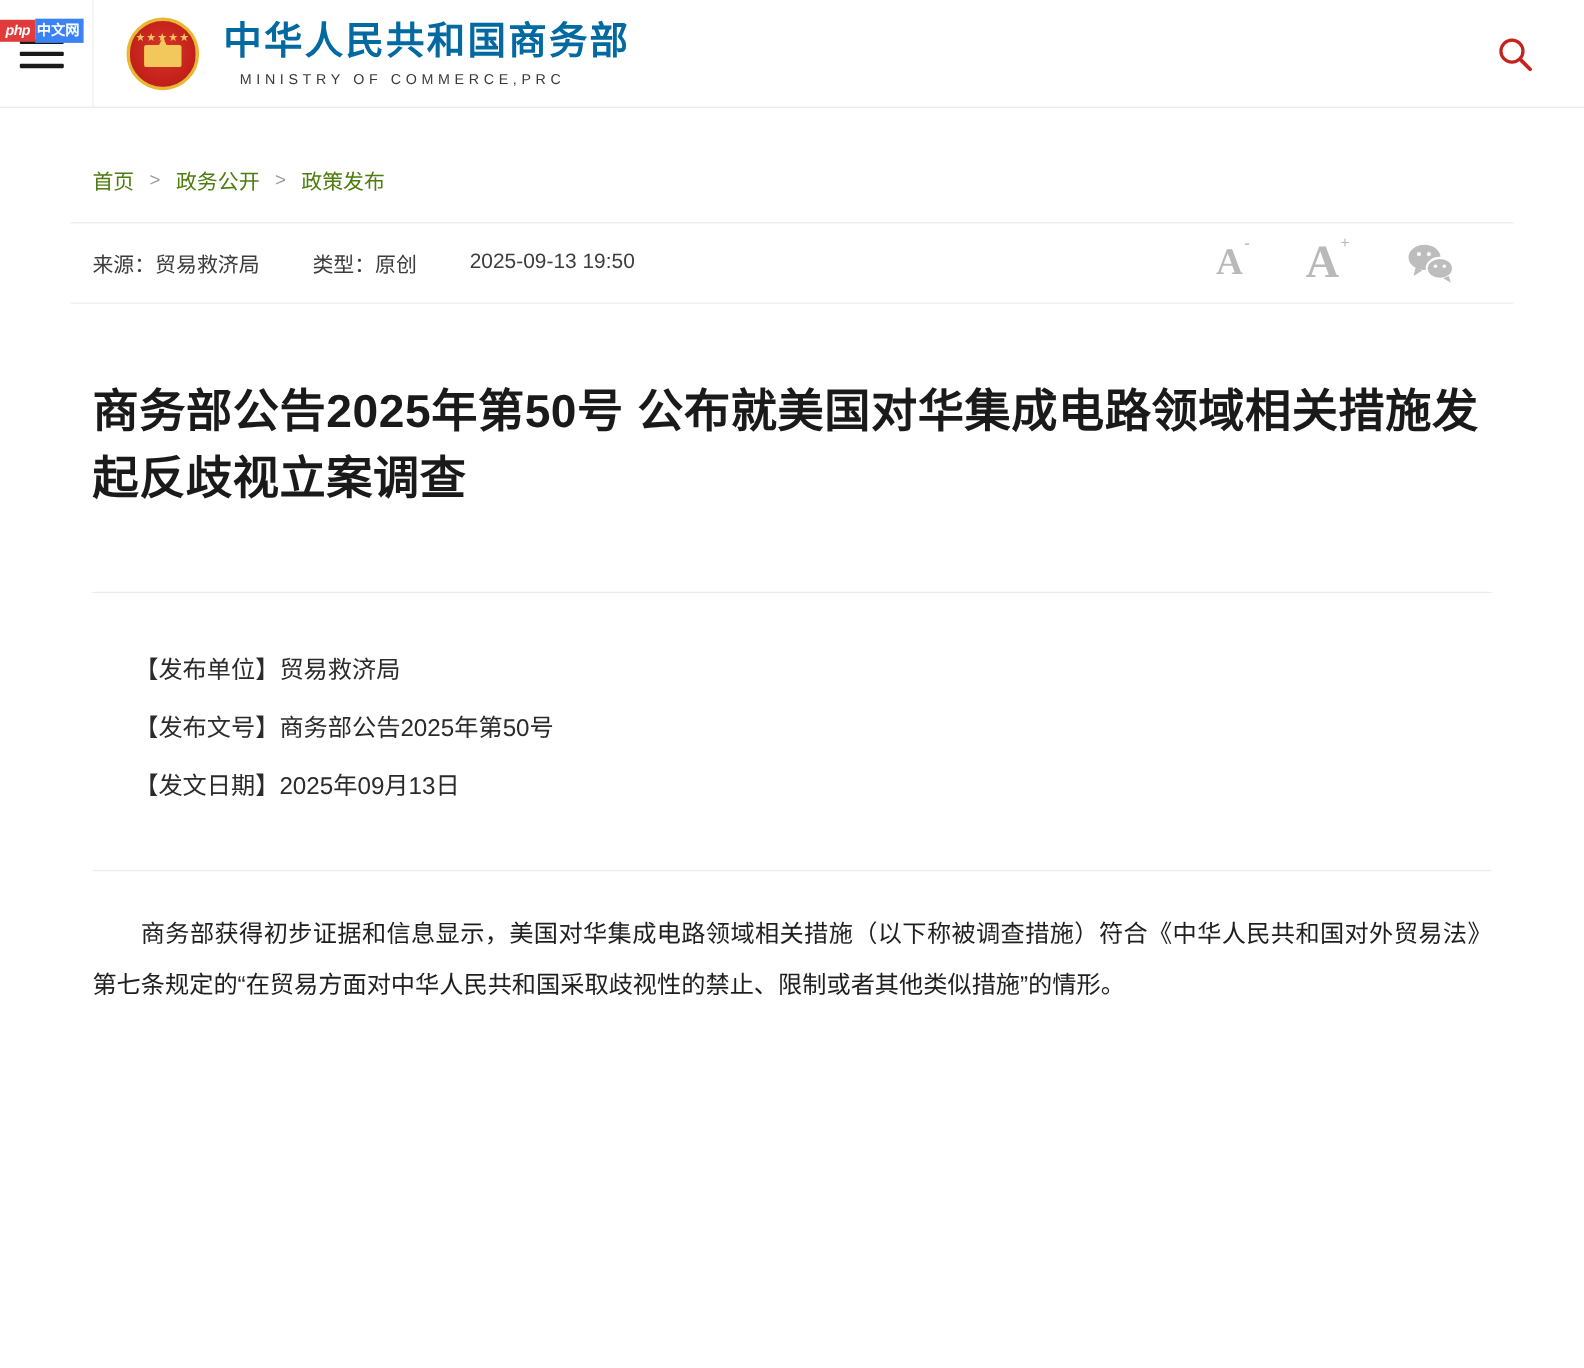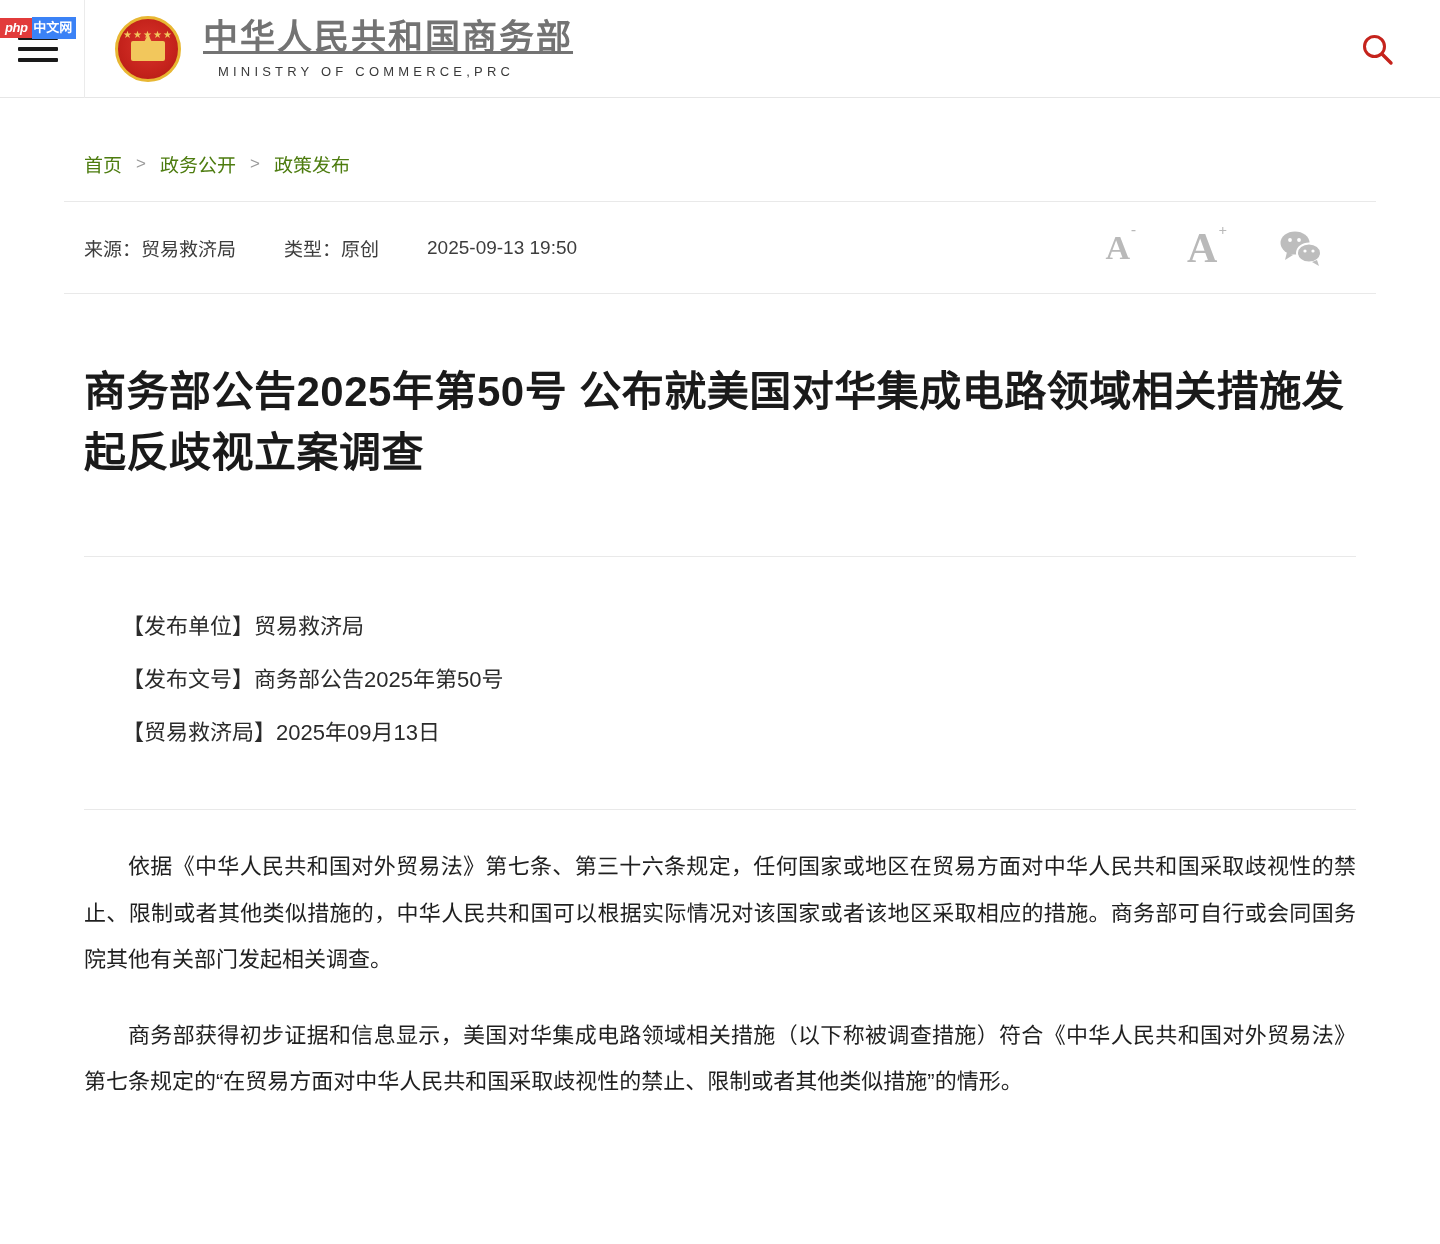--- a/index.html
+++ b/index.html
@@ -125,25 +125,24 @@
   }
   .title-block {
     margin-left: 22px;
     display: flex;
     flex-direction: column;
     justify-content: center;
   }
   .cn-title {
     font-size: 35px;
     font-weight: 700;
-    color: #737373;
+    color: #0369a1;
     letter-spacing: 2px;
     line-height: 1.15;
     font-family: "Liberation Serif", "DejaVu Serif", serif;
-    text-decoration: underline;
   }
   .en-title {
     margin-top: 6px;
     font-size: 13px;
     color: #3a3a3a;
     letter-spacing: 4.2px;
     margin-left: 15px;
   }
   .search-btn {
     position: absolute;
@@ -176,21 +175,21 @@
   .breadcrumb .sep { color: #9a9a9a; font-size: 17px; }
   .breadcrumb a {
     color: #4d7c0f;
     text-decoration: none;
     cursor: pointer;
   }
 
   .meta-bar {
     border-top: 1px solid #e9e9e9;
     border-bottom: 1px solid #e9e9e9;
-    height: 93px;
+    height: 74px;
     display: flex;
     align-items: center;
     padding: 0 20px;
     position: relative;
   }
   .meta-item {
     font-size: 19px;
     color: #3d3d3d;
     margin-right: 48px;
     white-space: nowrap;
@@ -331,23 +330,22 @@
     </div>
   </div>
 
   <h1 class="article-title">商务部公告2025年第50号 公布就美国对华集成电路领域相关措施发起反歧视立案调查</h1>
 
   <div class="rule"></div>
 
   <div class="doc-meta">
     <div>【发布单位】贸易救济局</div>
     <div>【发布文号】商务部公告2025年第50号</div>
-    <div>【贸易救济局】2025年09月13日</div>
+    <div>【发文日期】2025年09月13日</div>
   </div>
 
   <div class="rule"></div>
 
   <div class="body-text">
-    <p>依据《中华人民共和国对外贸易法》第七条、第三十六条规定，任何国家或地区在贸易方面对中华人民共和国采取歧视性的禁止、限制或者其他类似措施的，中华人民共和国可以根据实际情况对该国家或者该地区采取相应的措施。商务部可自行或会同国务院其他有关部门发起相关调查。</p>
     <p>商务部获得初步证据和信息显示，美国对华集成电路领域相关措施（以下称被调查措施）符合《中华人民共和国对外贸易法》第七条规定的“在贸易方面对中华人民共和国采取歧视性的禁止、限制或者其他类似措施”的情形。</p>
   </div>
 
 </div>
 
 </body></html>

